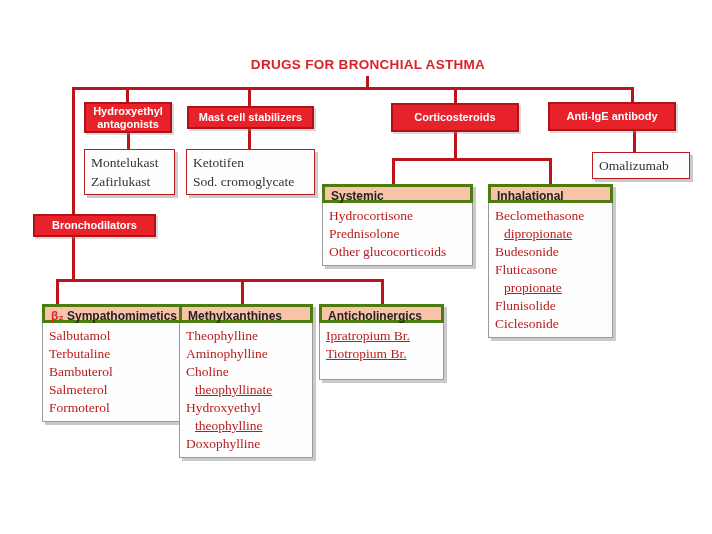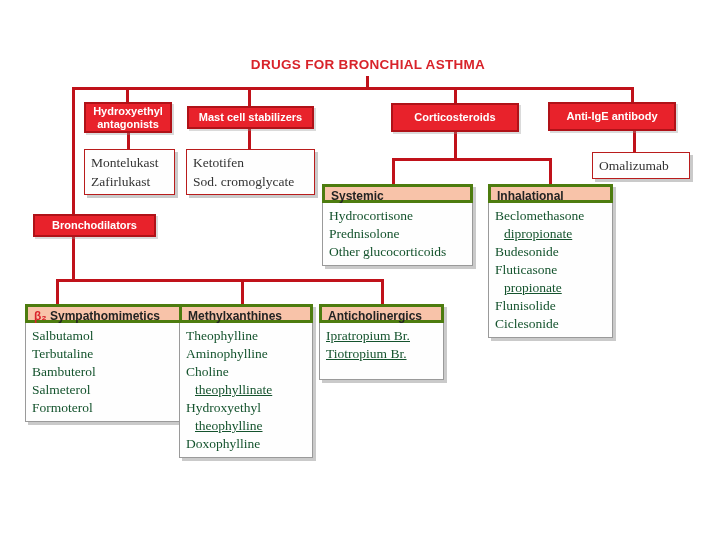--- a/index.html
+++ b/index.html
@@ -64,21 +64,21 @@
     font-size: 12px;
     padding: 2px 6px 3px 6px;
     height: 19px;
     white-space: nowrap;
   }
   .hbox .body {
     background: #fefefe;
     border: 1px solid #9a9a9a;
     border-top: none;
     font-family: "Liberation Serif", serif;
-    color: #14532d;
+    color: #b91c1c;
     font-size: 13.5px;
     line-height: 18px;
     padding: 4px 5px 4px 6px;
   }
   .drug-line { white-space: nowrap; }
   .drug-line.indent { padding-left: 9px; text-decoration: underline; }
   .hdr .beta { color: #d8232a; }
   .pad-bottom .body { padding-bottom: 16px; text-decoration: underline; }
 </style>
 </head>
@@ -155,21 +155,21 @@
         <div class="drug-line">Beclomethasone</div>
         <div class="drug-line indent">dipropionate</div>
         <div class="drug-line">Budesonide</div>
         <div class="drug-line">Fluticasone</div>
         <div class="drug-line indent">propionate</div>
         <div class="drug-line">Flunisolide</div>
         <div class="drug-line">Ciclesonide</div>
       </div>
   </div>
 
-  <div class="hbox" style="left:25px;top:304px;width:177px">
+  <div class="hbox" style="left:42px;top:304px;width:177px">
     <div class="hdr">
       <span class="beta">β₂</span>
       <span>Sympathomimetics</span>
     </div>
     <div class="body">
         <div class="drug-line">Salbutamol</div>
         <div class="drug-line">Terbutaline</div>
         <div class="drug-line">Bambuterol</div>
         <div class="drug-line">Salmeterol</div>
         <div class="drug-line">Formoterol</div>

